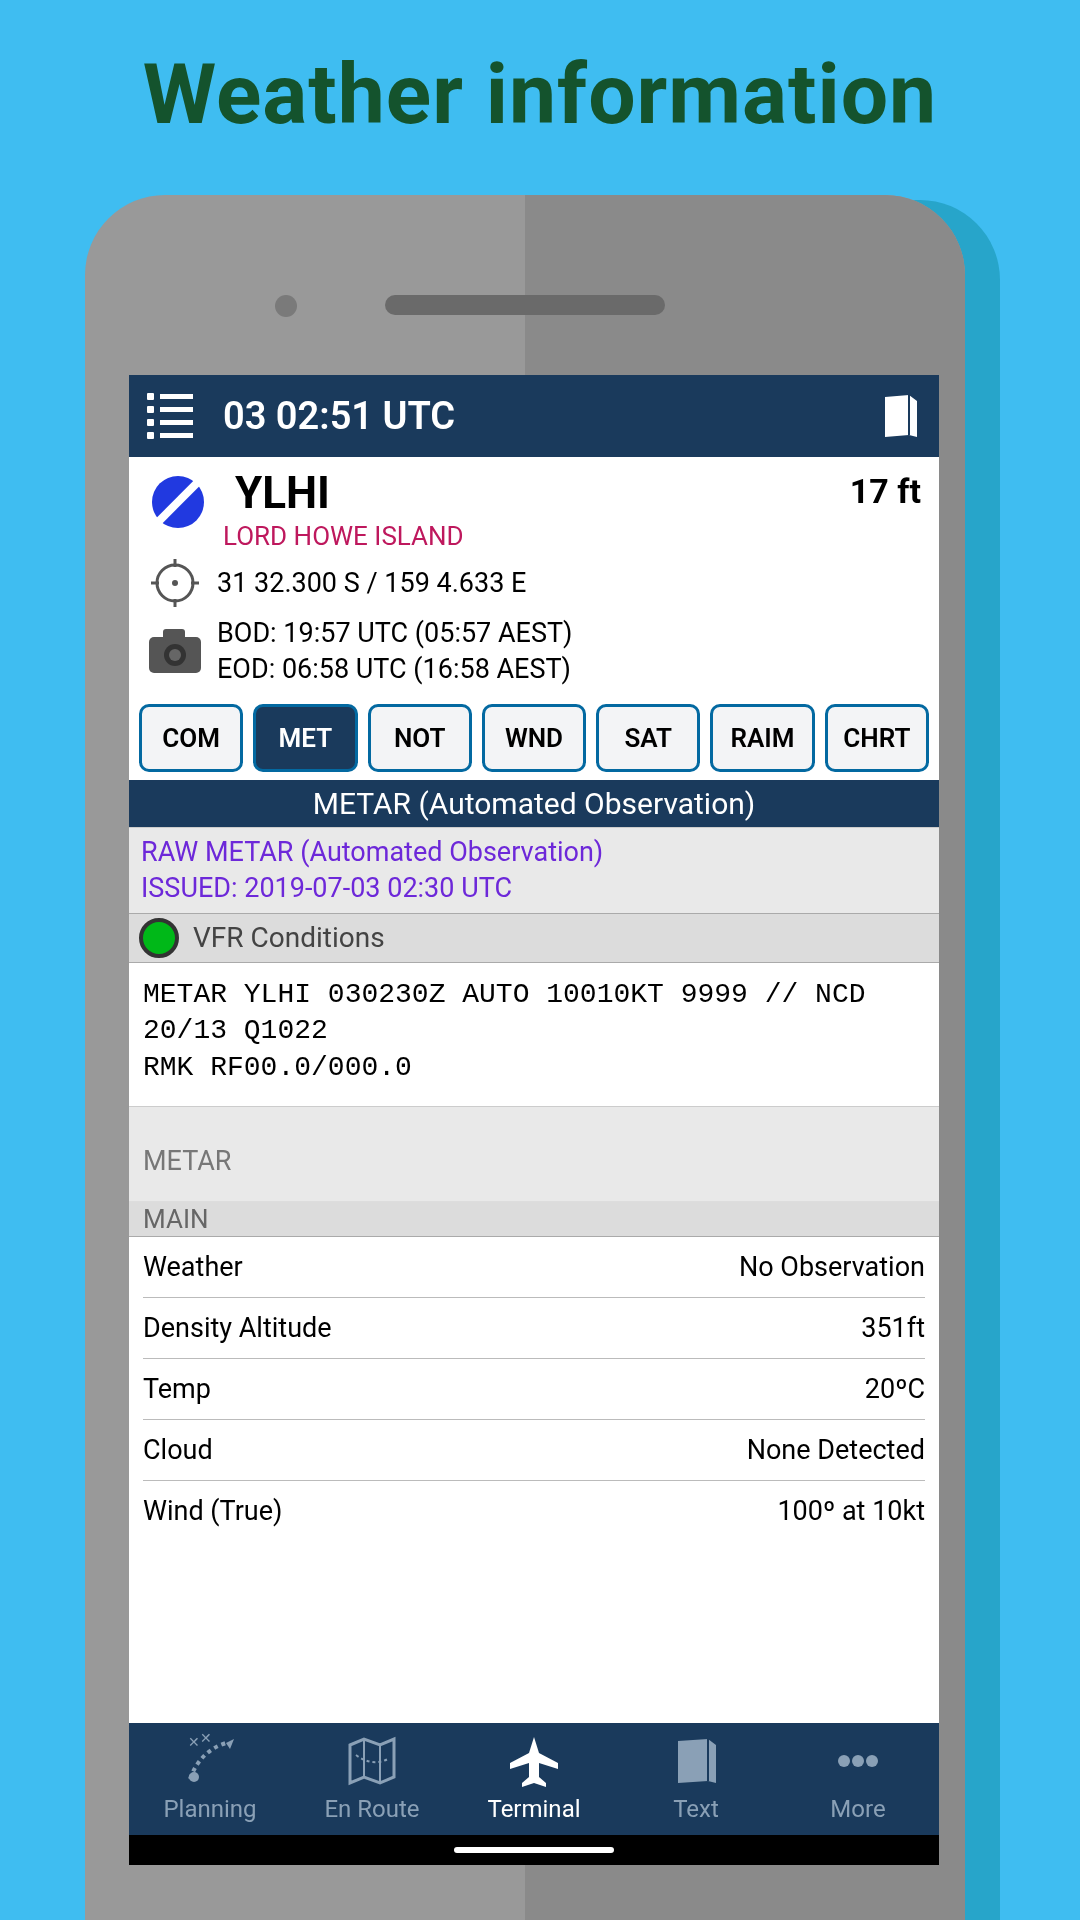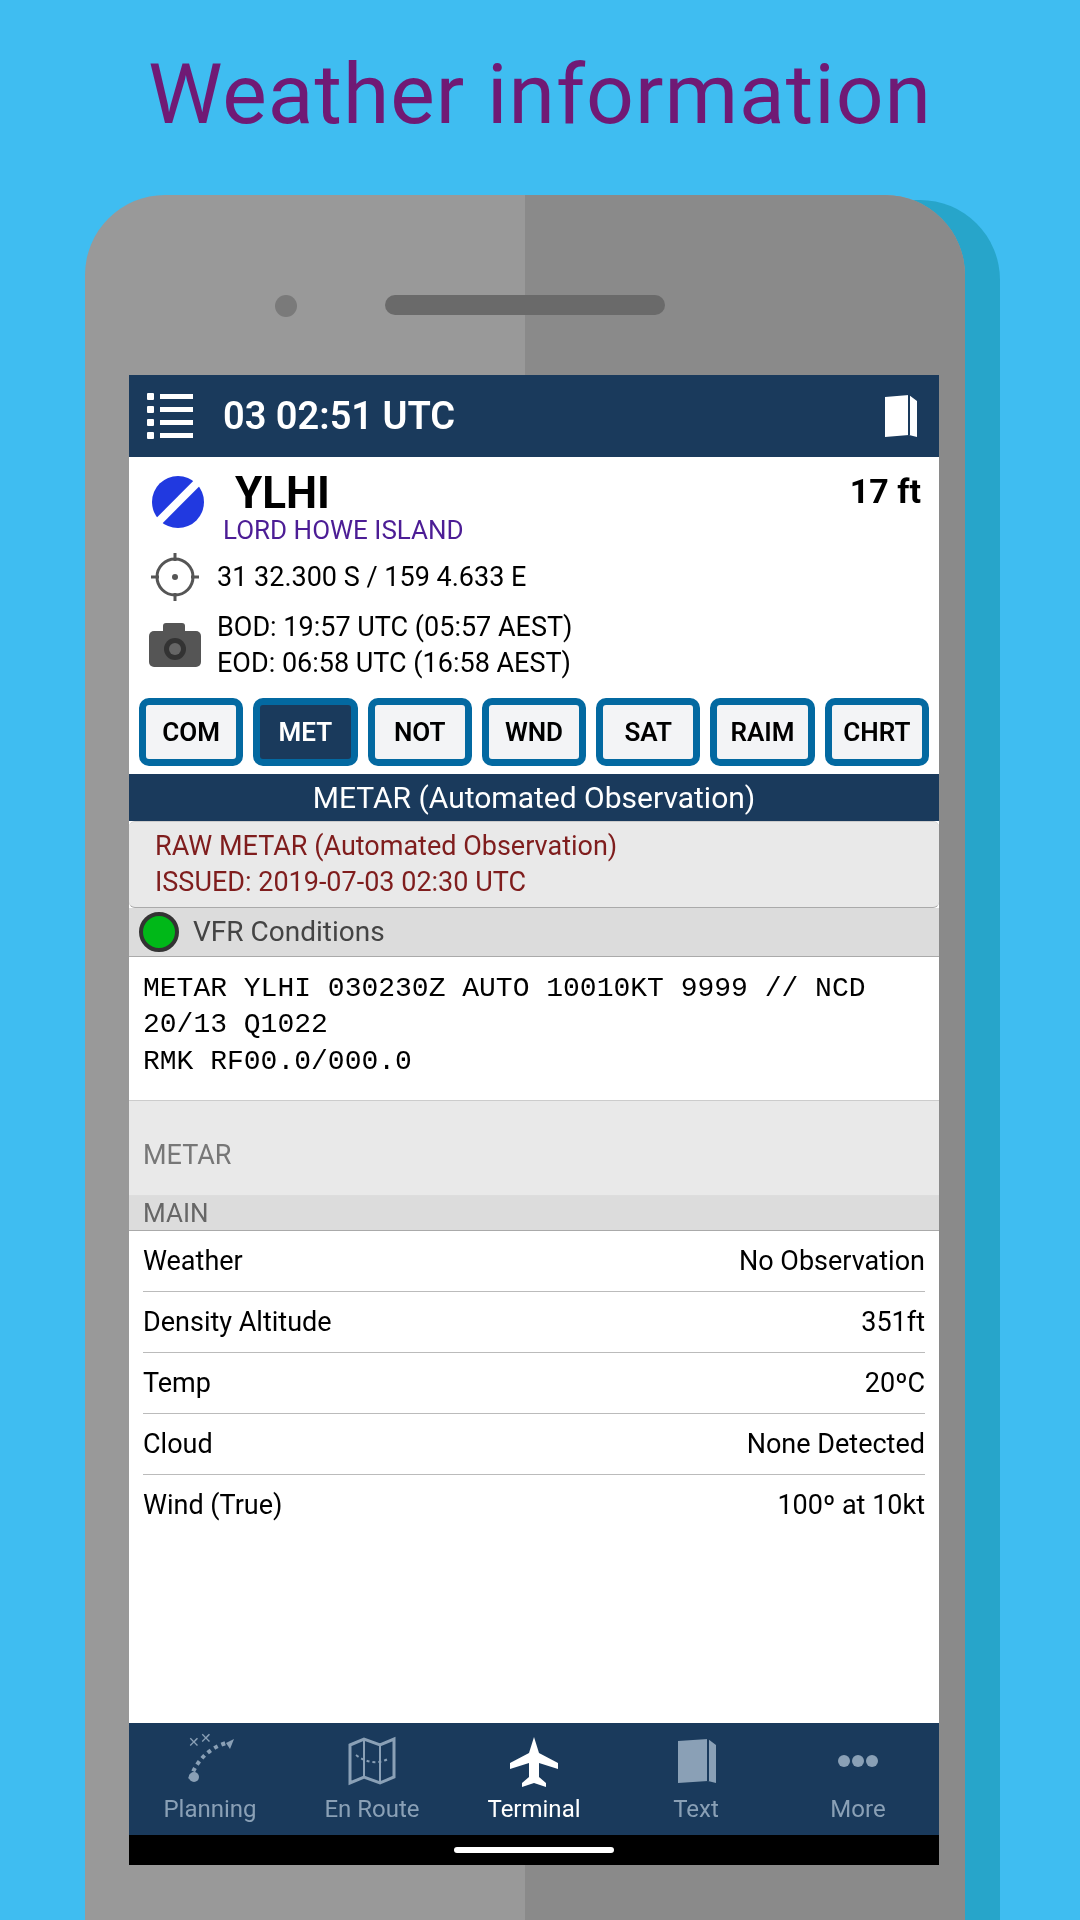--- a/index.html
+++ b/index.html
@@ -6,23 +6,23 @@
   body {
     width: 1080px;
     height: 1920px;
     background: #3fbdf1;
     font-family: -apple-system, BlinkMacSystemFont, "Segoe UI", Roboto, Arial, sans-serif;
     overflow: hidden;
     position: relative;
   }
   .promo-title {
     text-align: center;
-    color: #701a75;
+    color: #14532d;
     font-size: 84px;
-    font-weight: 400;
+    font-weight: 700;
     padding: 45px 0 30px;
     letter-spacing: 1px;
   }
   .phone-shadow {
     position: absolute;
     left: 120px;
     top: 200px;
     width: 880px;
     height: 1720px;
     background: #27a5ca;
@@ -124,21 +124,22 @@
   .airport-code-block { flex: 1; }
   .airport-code {
     font-size: 44px;
     font-weight: 700;
     color: #000;
     line-height: 1;
     margin-left: 12px;
   }
   .airport-name {
     font-size: 26px;
-    color: #4c1d95;
+    color: #be185d;
+    margin-top: 6px;
   }
   .airport-elev {
     font-size: 34px;
     font-weight: 700;
     color: #000;
     margin-left: 40px;
   }
   .airport-row {
     display: flex;
     align-items: center;
@@ -164,21 +165,21 @@
   }
   .tabs {
     display: flex;
     gap: 10px;
     padding: 6px 10px 8px;
   }
   .tab {
     flex: 1;
     min-width: 0;
     height: 68px;
-    border: 7px solid #0369a1;
+    border: 3px solid #0369a1;
     border-radius: 10px;
     background: #f3f4f6;
     display: flex;
     align-items: center;
     justify-content: center;
     font-size: 26px;
     font-weight: 600;
     color: #000;
   }
   .tab.active {
@@ -189,25 +190,24 @@
     background: #1a3a5c;
     color: #fff;
     text-align: center;
     font-size: 30px;
     padding: 6px 0;
   }
   .raw-header {
     background: #e9e9e9;
     border-top: 1px solid #ccc;
     border-bottom: 1px solid #aaa;
-    padding: 6px 26px;
-    color: #7f1d1d;
+    padding: 6px 12px;
+    color: #6d28d9;
     font-size: 27px;
     line-height: 1.35;
-    border-radius: 6px;
   }
   .vfr-row {
     background: #dcdcdc;
     border-bottom: 1px solid #aaa;
     display: flex;
     align-items: center;
     gap: 14px;
     padding: 4px 10px;
   }
   .status-dot {

